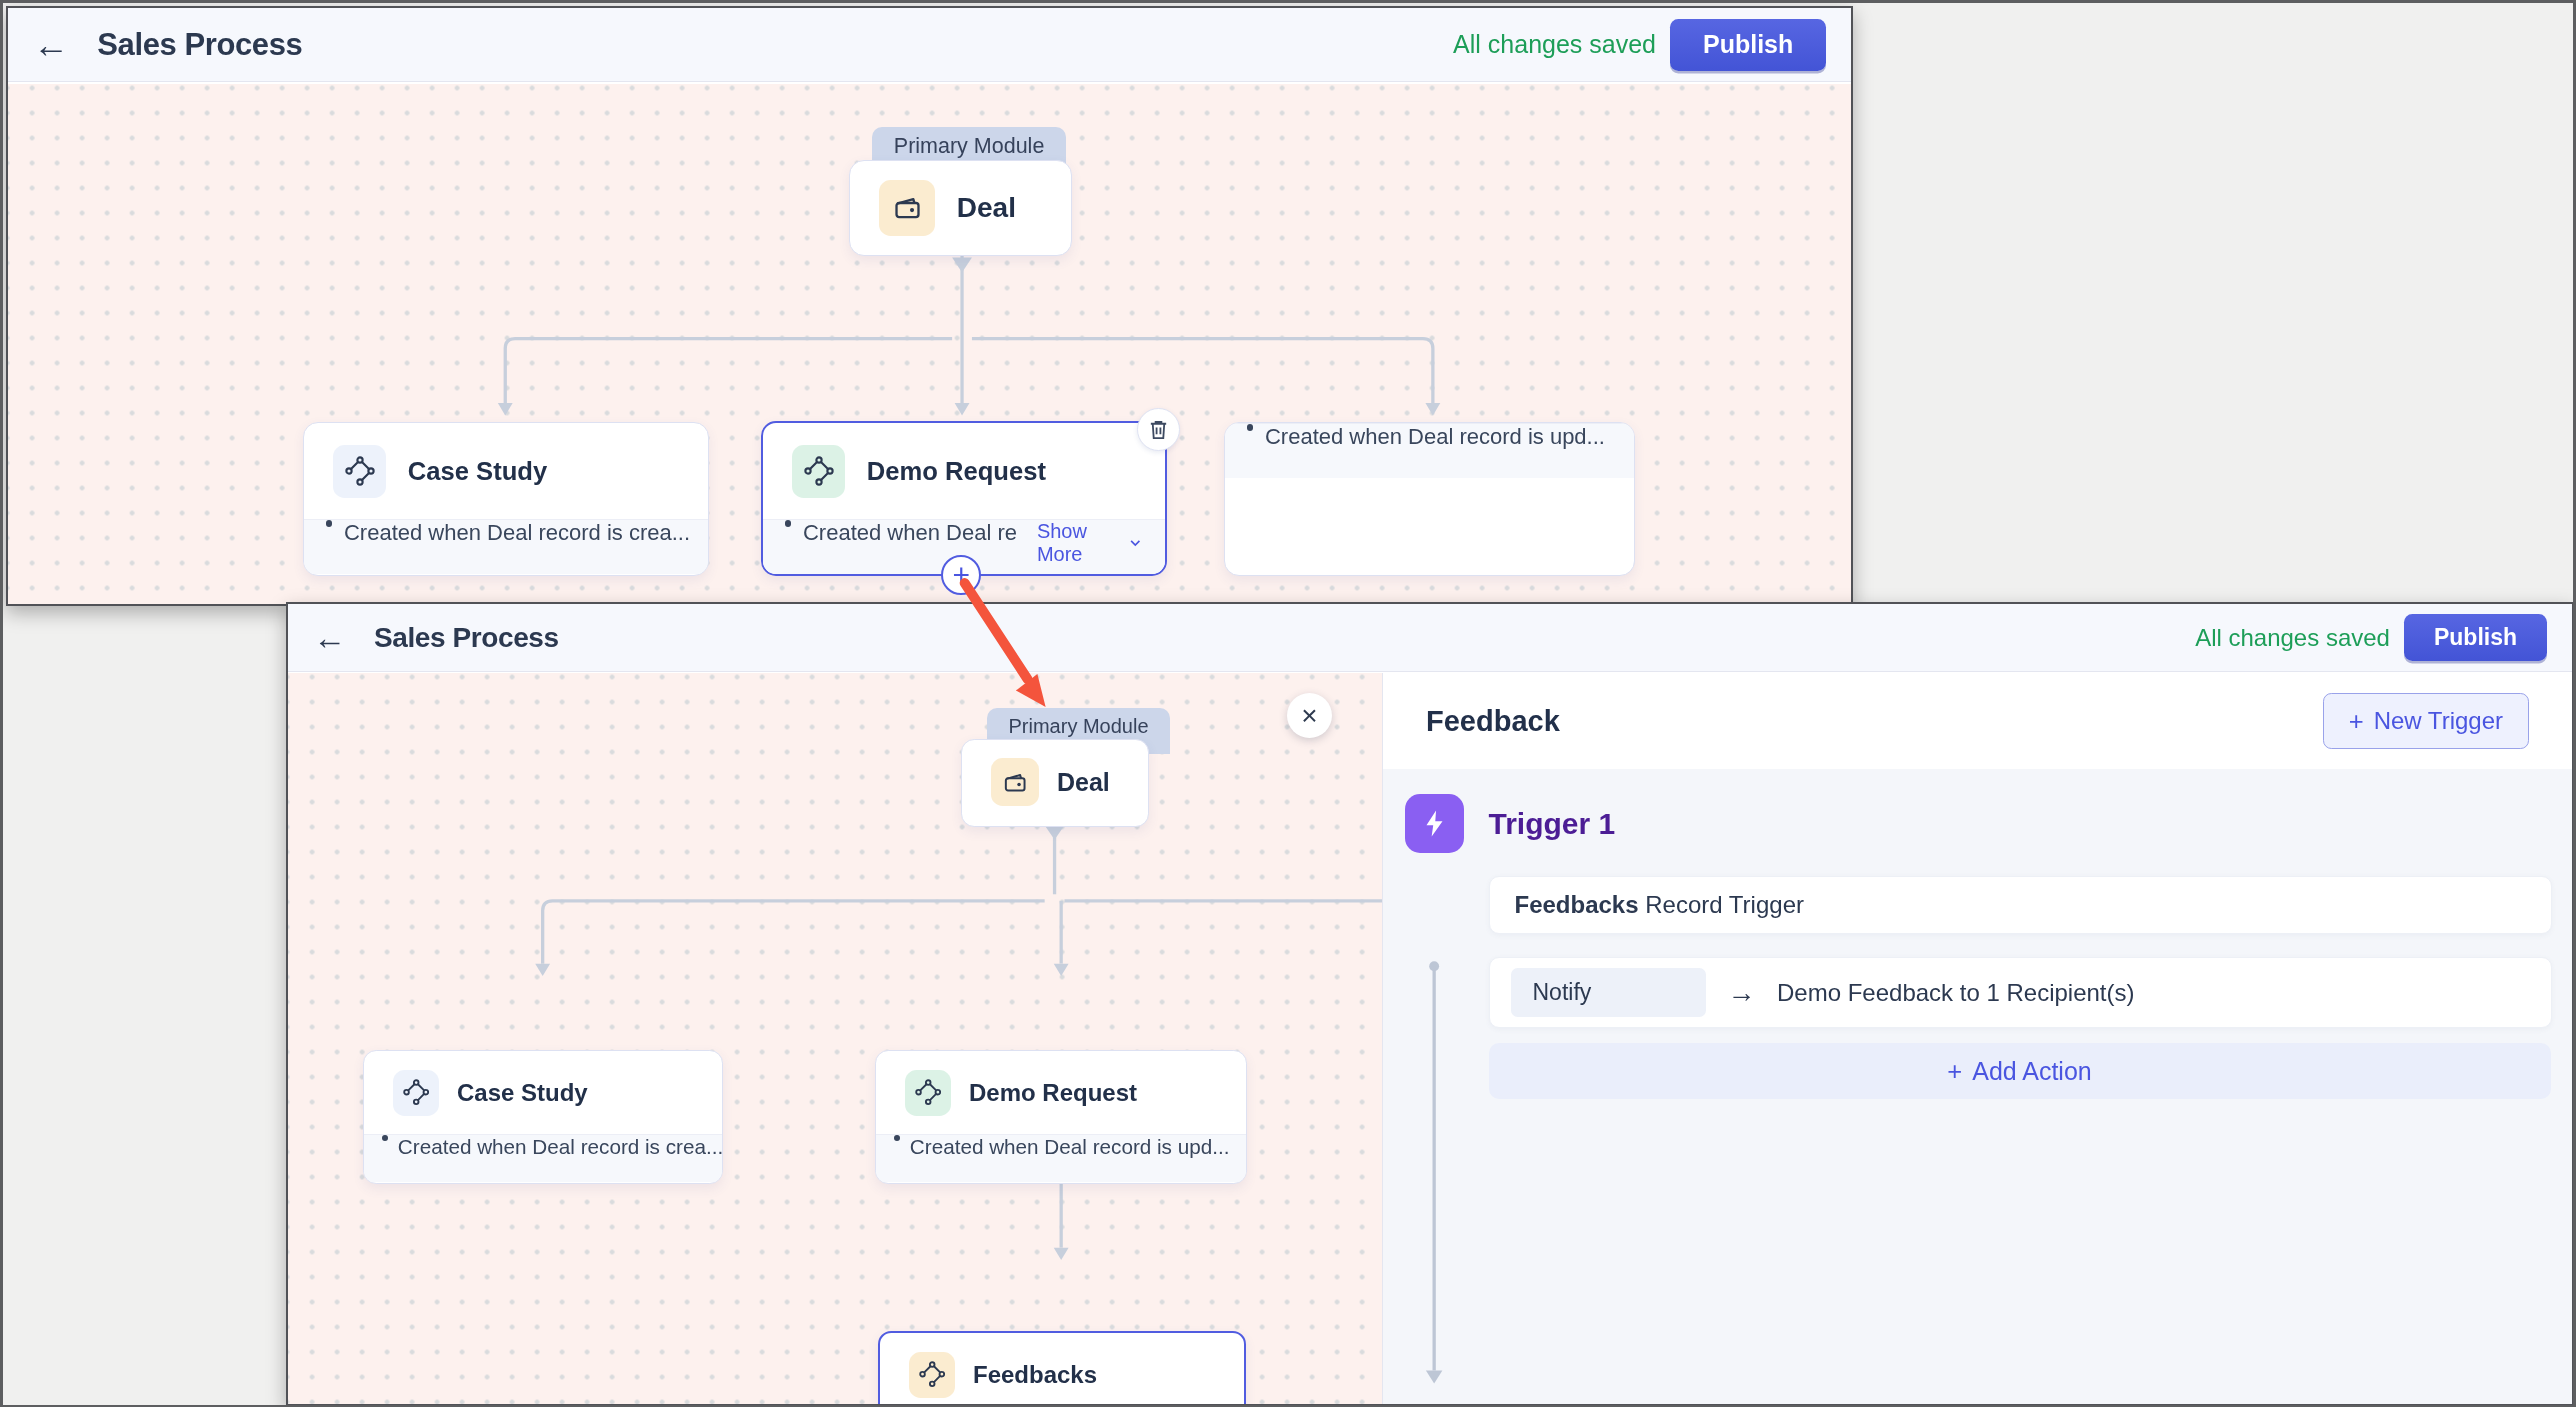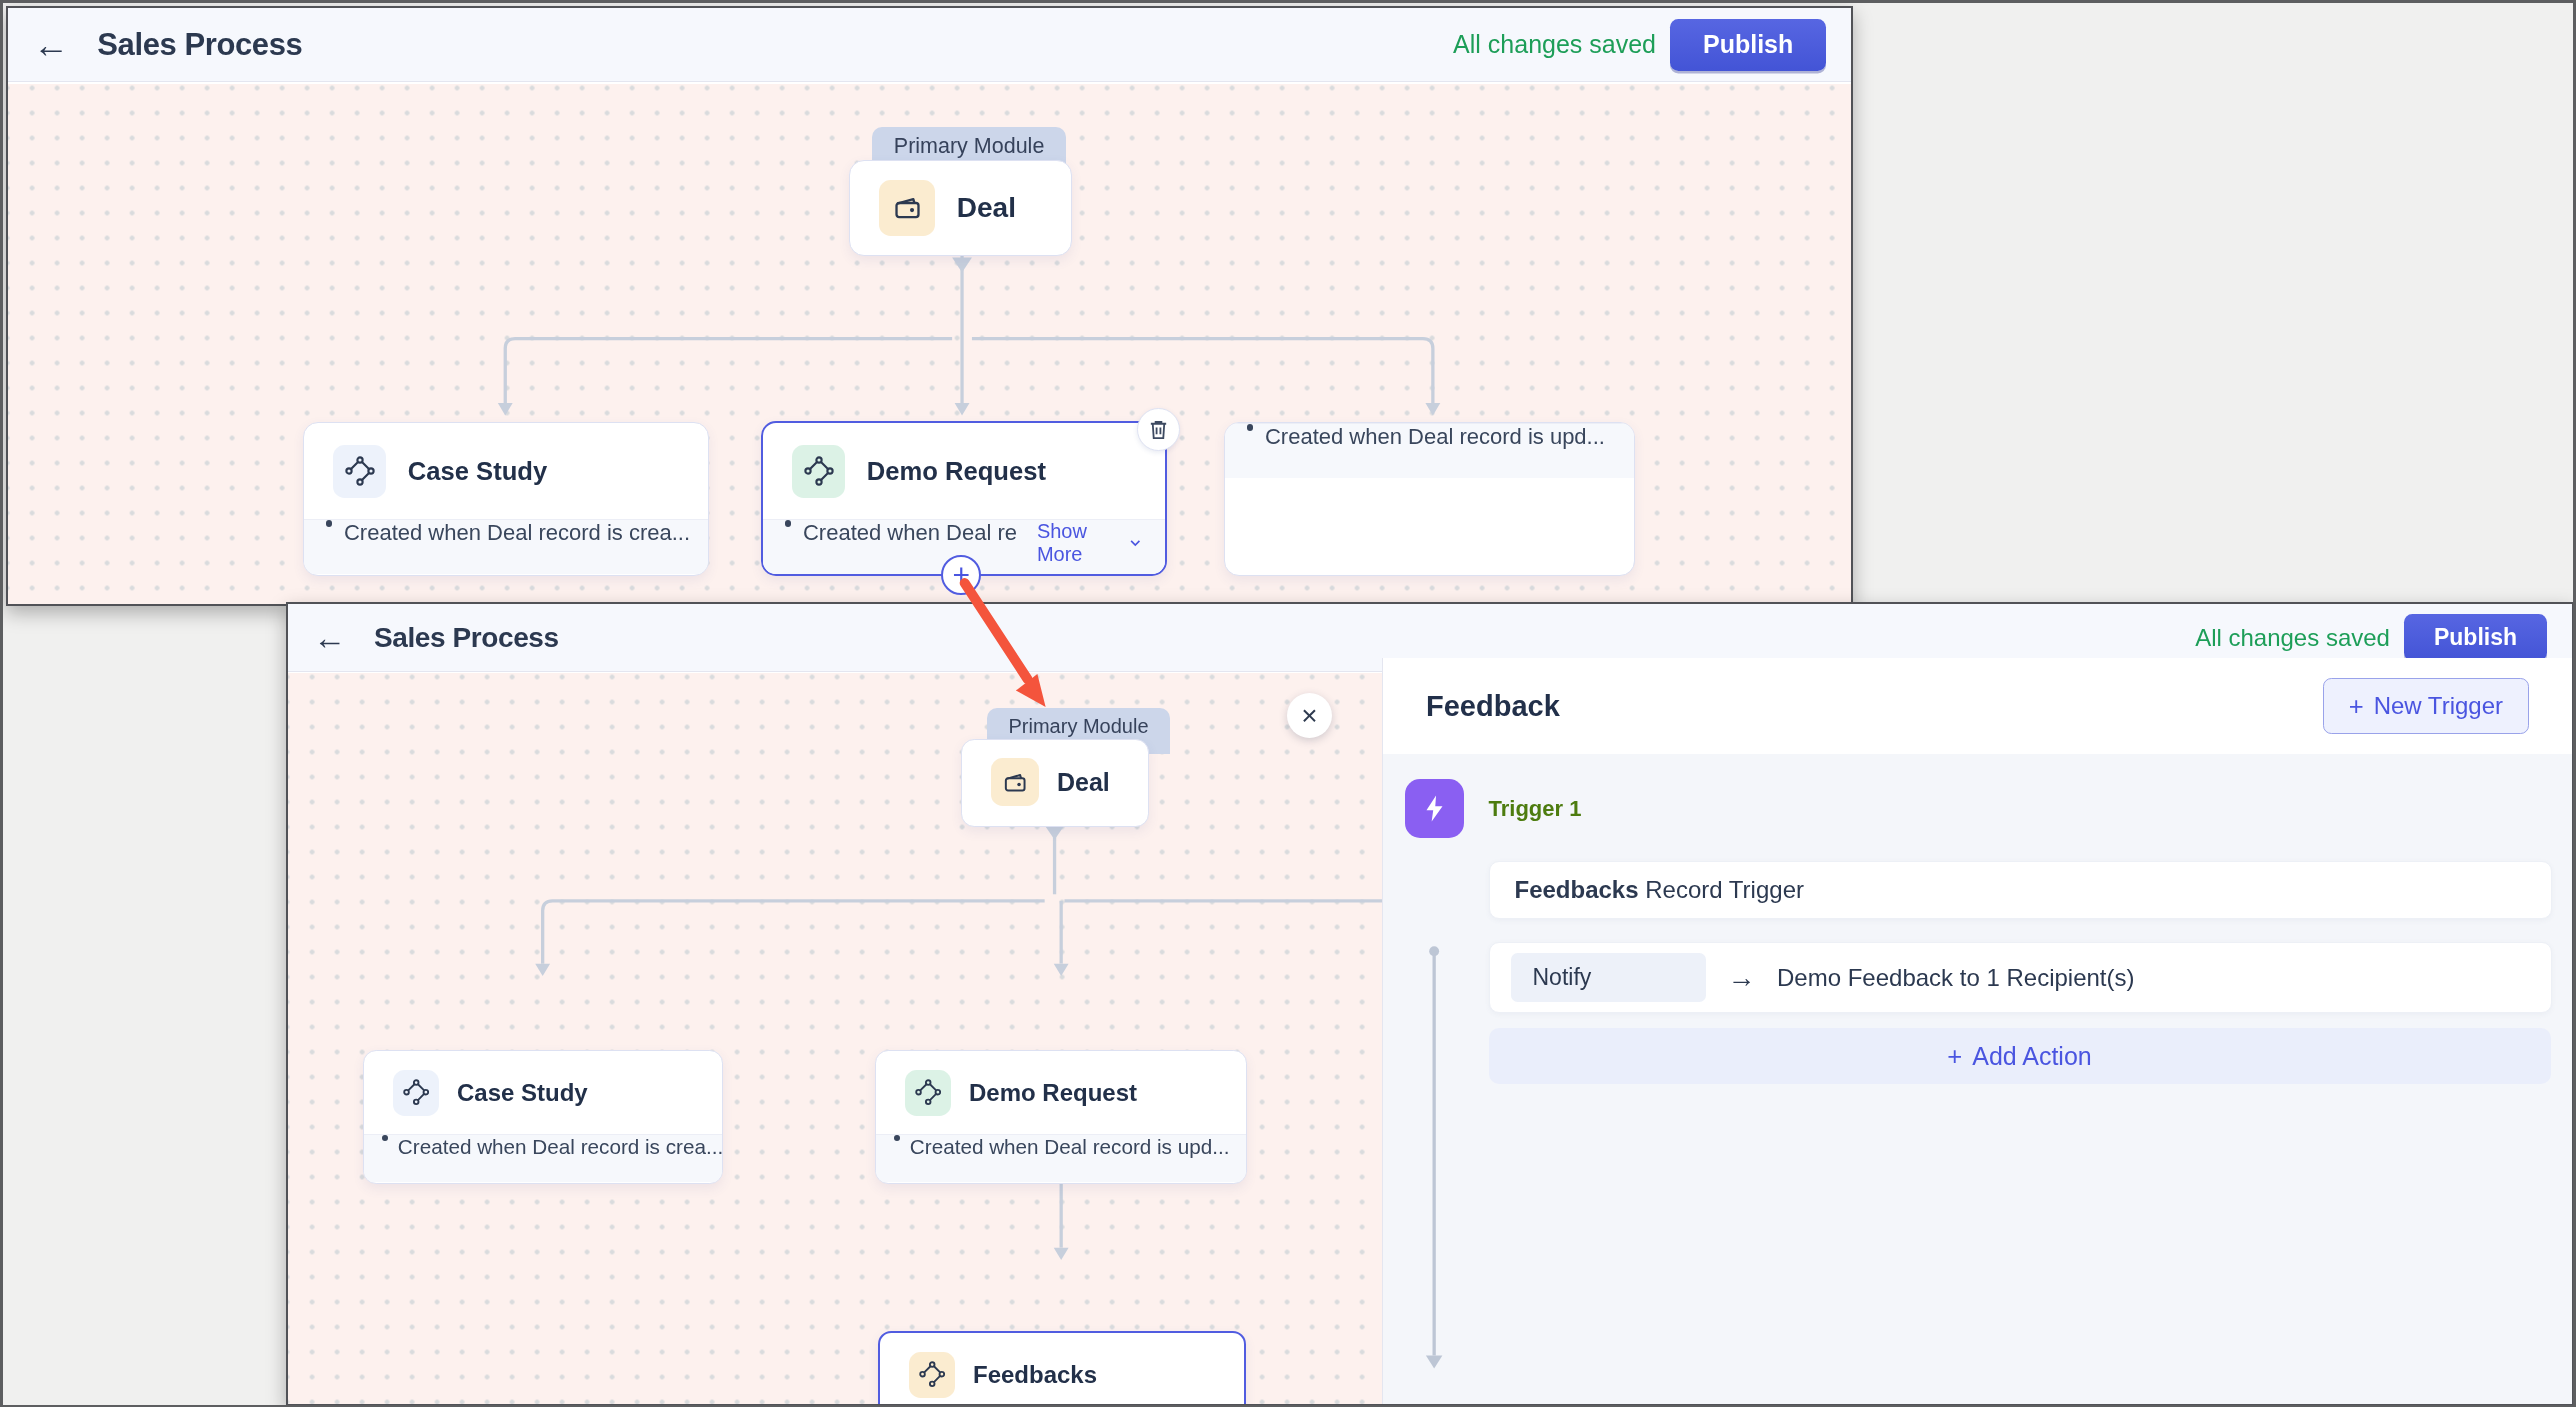--- a/index.html
+++ b/index.html
@@ -66,21 +66,21 @@
   .new-trigger-btn { margin-left:auto; background:#eef1fe; border:1.7px solid #99a2ea;
                      color:#4a55e0; font-size:24px; border-radius:8.3px; padding:12.4px 25px;
                      display:flex; align-items:center; gap:10px; cursor:pointer; }
   .panel-body { position:absolute; left:0; top:96px; right:0; bottom:0; background:#f4f6fa;
                 padding:25px 20px 0 21.5px; }
   .step-row { display:flex; align-items:center; gap:25px; }
   .step-icon { width:59px; height:59px; border-radius:15px; display:flex;
                align-items:center; justify-content:center; flex:0 0 auto; }
   .step-icon.trigger { background:#8a5ff2; }
   .step-icon.actions { background:#17a35b; }
-  .step-label { font-size:22px; font-weight:700; color:#4d7c0f; }
+  .step-label { font-size:30px; font-weight:700; color:#4c1d95; }
   .panel-card { background:#fff; border-radius:10px; border:0.8px solid #edf0f6;
                 box-shadow:0 1.7px 5px rgba(70,90,140,.05); margin-left:84px; }
   .trigger-card { margin-top:23px; height:58px; display:flex; align-items:center; padding:0 25px; }
   .card-text { font-size:24px; color:#2c3950; }
   .card-text b { font-weight:700; }
   .action-card { margin-top:23px; height:71px; display:flex; align-items:center; padding:0 21.5px; gap:21.5px; }
   .notify-chip { background:#edf1f9; border-radius:6.6px; font-size:23px; color:#2c3950;
                  padding:10.7px 0; width:195px; text-align:left; padding-left:21.5px; }
   .arrow-glyph { font-size:28px; color:#2c3950; }
   .add-action-btn { margin-left:84px; margin-top:15px; height:56px; background:#eaeefb;
@@ -289,21 +289,21 @@
           <span class="node-title" style="font-size:24px;">Feedbacks</span>
         </div>
 
       </div>
 
       <div class="round-btn close-btn" style="left:999px; top:20px;">
         <span>×</span>
       </div>
     </div>
 
-    <div class="panel" style="top:54px;">
+    <div class="panel" style="top:69px;">
       <div class="panel-head">
         <span class="panel-title">Feedback</span>
         <button class="new-trigger-btn">
           <span class="plus-glyph">+</span>
           <span>New Trigger</span>
         </button>
       </div>
       <div class="panel-body">
         <svg class="overlay" width="99" height="628" viewBox="0 0 120 760" style="top:96px;">
           <circle cx="62" cy="122" r="6" fill="#bdc6d5"></circle>

